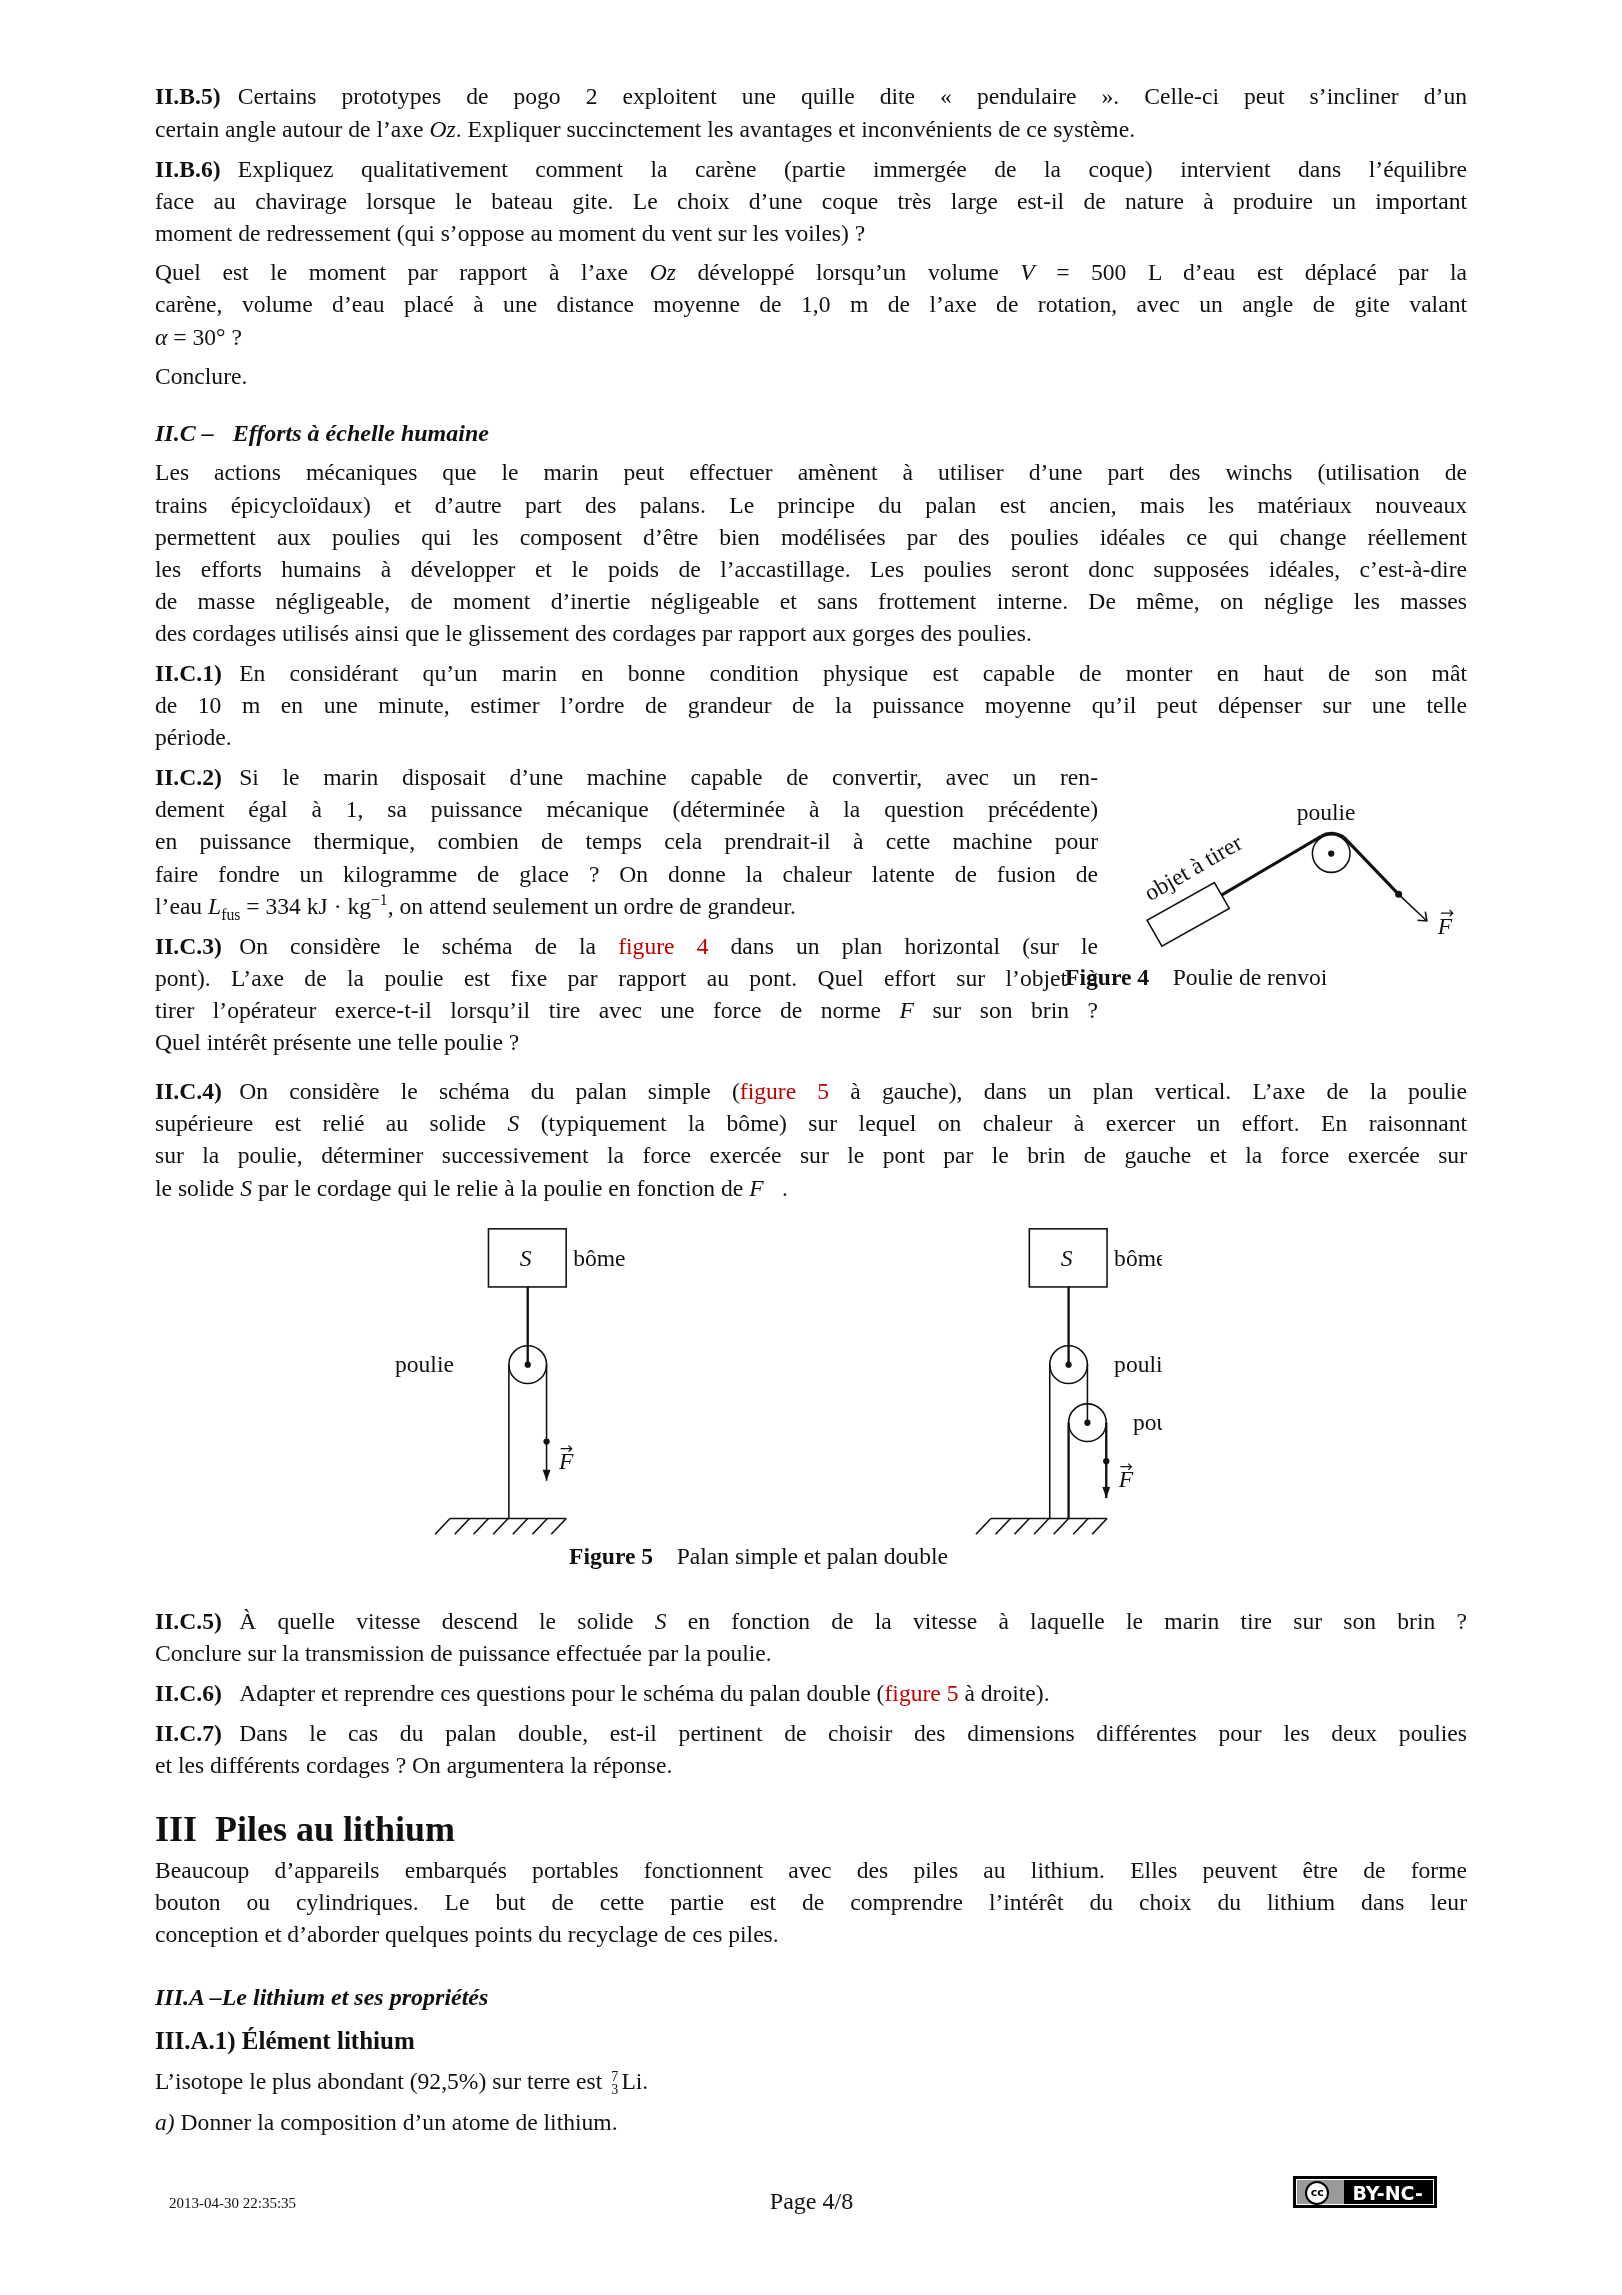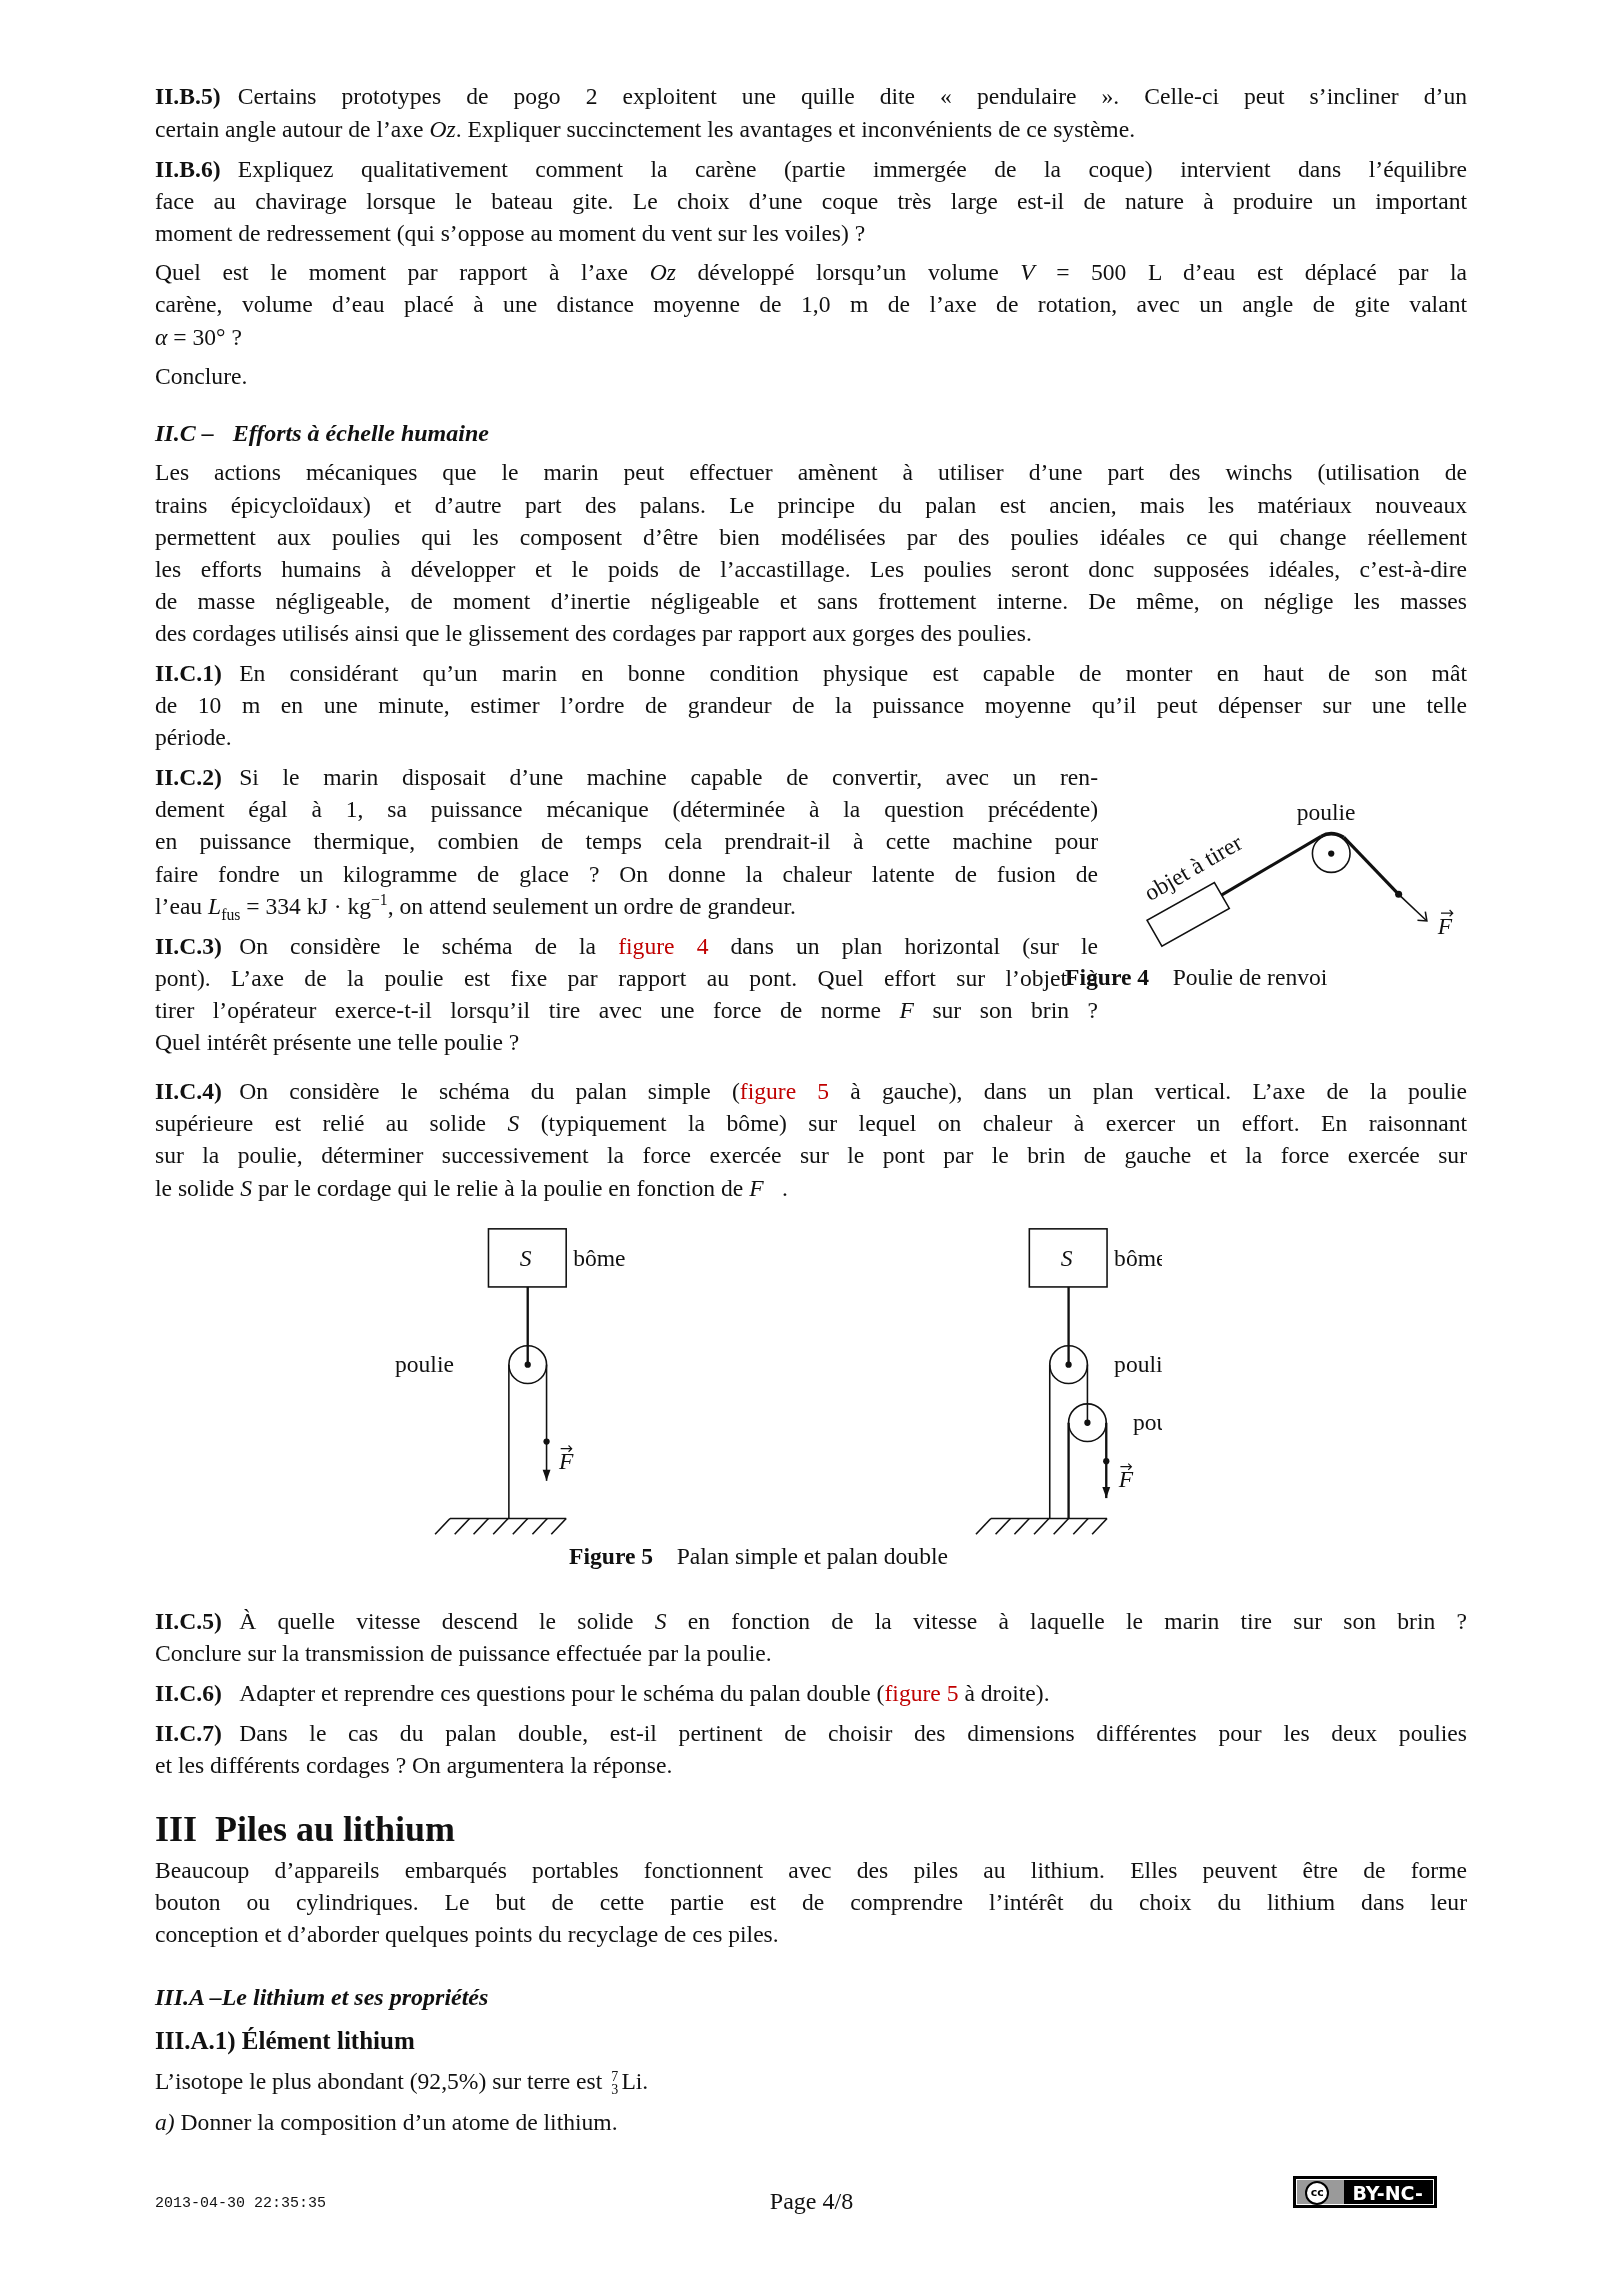--- a/index.html
+++ b/index.html
@@ -15,22 +15,22 @@
   .red { color: #c00000; }
   .qnum { font-weight: bold; margin-right: 17.3px; text-align: right; }
   .subhead { font-size: 24px; font-weight: bold; font-style: italic; }
   .h1 { font-size: 36px; font-weight: bold; line-height: 41px; }
   .h3 { font-size: 25px; font-weight: bold; }
   .fig { position: absolute; }
   .figtext { font-family: "Liberation Serif", "DejaVu Serif", serif; font-size: 30px; fill: #111; }
   .figital { font-style: italic; }
   .cap { position: absolute; font-size: 23.6px; white-space: nowrap;
          font-family: "Liberation Serif", "DejaVu Serif", serif; }
-  .footer-date { position: absolute; left: 155px; top: 2195px; font-size: 15px; white-space: nowrap;
-         font-family: Liberation Mono, monospace; text-align: right; }
+  .footer-date { position: absolute; left: 169px; top: 2195px; font-size: 15px; white-space: nowrap;
+         font-family: Liberation Serif, serif; text-align: right; }
   .footer-page { position: absolute; left: 0; width: 1623px; text-align: center; top: 2188px; font-size: 24px;
          font-family: "Liberation Serif", serif; }
   .cc-badge { position: absolute; left: 1293px; top: 2176px; width: 144px; height: 32px; background: #000;
          border: 1.6px solid #000; box-sizing: border-box; }
   .cc-inner { position: absolute; left: 2.4px; top: 2.4px; right: 2.4px; bottom: 2.4px; border: 0.8px solid #fff; background: #000; }
   .cc-gray { position: absolute; left: 0; top: 0; bottom: 0; width: 47px; background: #9a9a9a; }
   .cc-circle { position: absolute; left: 7.9px; top: 0.8px; width: 24px; height: 24px; border-radius: 50%;
          background: #fff; border: 2.4px solid #000; box-sizing: border-box; color: #000;
          font: bold 11px "DejaVu Sans", sans-serif; text-align: center; line-height: 19.6px; }
   .cc-text { position: absolute; left: 55px; top: 1.6px; color: #fff; font: bold 19px "DejaVu Sans", sans-serif; letter-spacing: 0px; }

